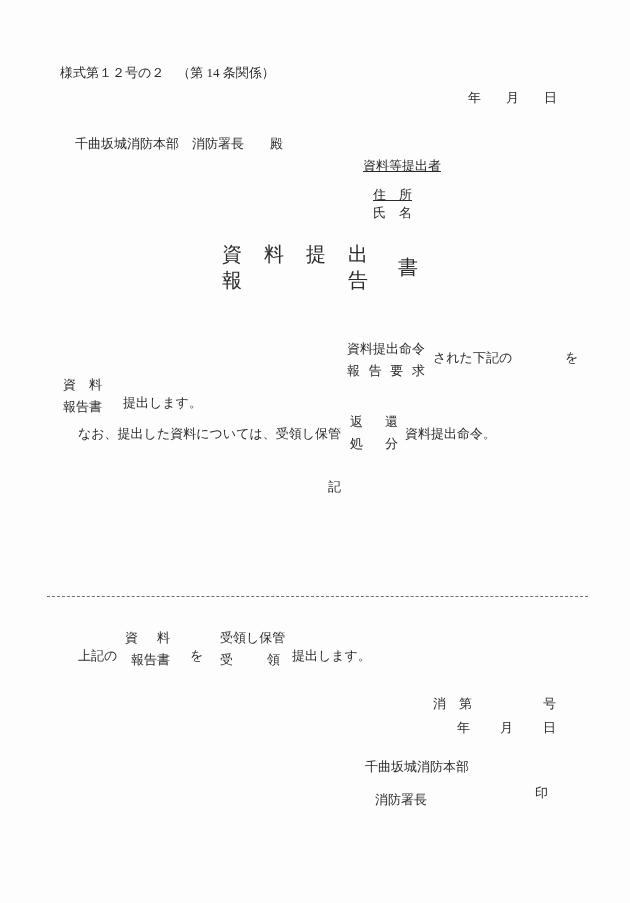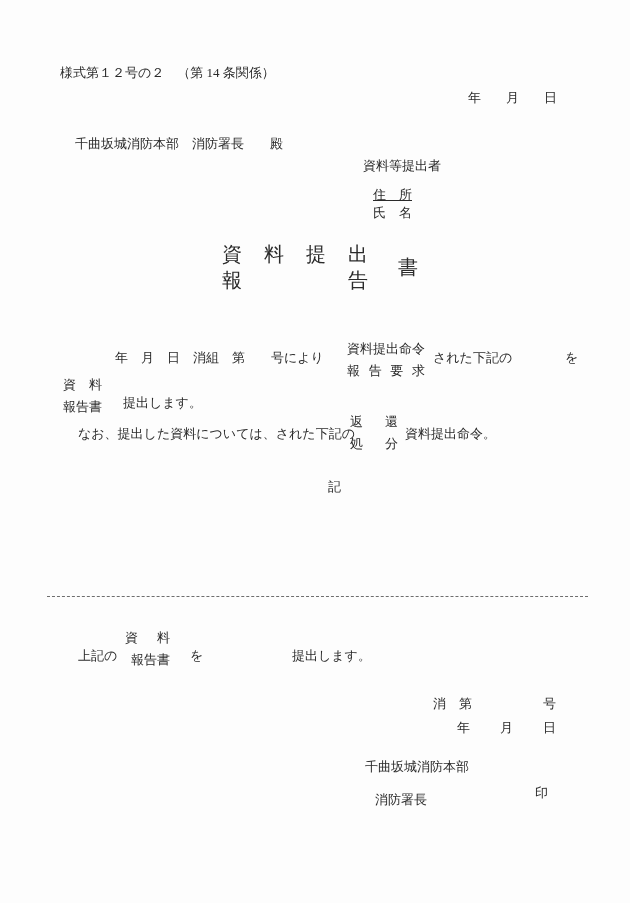--- a/index.html
+++ b/index.html
@@ -31,57 +31,56 @@
 <body>
 
 <div class="page">
 
   <div class="abs" style="left:60px; top:66px;">様式第１２号の２　（第 14 条関係）</div>
 
   <div class="abs jb" style="left:468px; top:91px; width:89px;"><span>年</span><span>月</span><span>日</span></div>
 
   <div class="abs" style="left:75px; top:137px;">千曲坂城消防本部　消防署長　　殿</div>
 
-  <div class="abs" style="left:363px; top:159px;">資料等提出者</div>
+  <div class="abs" style="left:363px; top:159px;text-decoration:underline;">資料等提出者</div>
   <div class="abs" style="left:373px; top:188px;text-decoration:underline;">住　所</div>
   <div class="abs" style="left:373px; top:206px;">氏　名</div>
 
   <div class="title-block" style="left:222px; top:241px;">
     <div class="title-rows">
       <div class="jb">
           <span>資</span>
           <span>料</span>
           <span>提</span>
           <span>出</span>
         </div>
       <div class="jb">
           <span>報</span>
           <span>告</span>
         </div>
     </div>
     <div class="title-suffix">書</div>
   </div>
 
-  <div class="abs" style="left:115px; top:351px;">年　月　日　消組　第　　号により</div>
 
   <div class="stack" style="left:347px; top:338px; width:78px;">
     <div>資料提出命令</div>
     <div class="jb"><span>報</span><span>告</span><span>要</span><span>求</span></div>
   </div>
 
   <div class="abs" style="left:433px; top:351px;">された下記の</div>
   <div class="abs" style="left:565px; top:351px;">を</div>
 
   <div class="stack" style="left:63px; top:374px; width:39px;">
     <div class="jb"><span>資</span><span>料</span></div>
     <div>報告書</div>
   </div>
   <div class="abs" style="left:123px; top:396px;">提出します。</div>
 
-  <div class="abs" style="left:78px; top:427px;">なお、提出した資料については、された下記の</div>
+  <div class="abs" style="left:78px; top:427px;">なお、提出した資料については、受領し保管</div>
 
   <div class="stack" style="left:350px; top:411px; width:48px;">
     <div class="jb"><span>返</span><span>還</span></div>
     <div class="jb"><span>処</span><span>分</span></div>
   </div>
 
   <div class="abs" style="left:405px; top:427px;">資料提出命令。</div>
 
   <div class="abs" style="left:328px; top:480px;">記</div>
 
@@ -89,20 +88,24 @@
 
   <div class="abs" style="left:78px; top:649px;">上記の</div>
 
   <div class="stack" style="left:125px; top:627px; width:45px;">
     <div class="jb"><span>資</span><span>料</span></div>
     <div>報告書</div>
   </div>
 
   <div class="abs" style="left:190px; top:649px;">を</div>
 
+  <div class="stack" style="left:220px; top:627px; width:65px;">
+    <div>受領し保管</div>
+    <div class="jb" style="width:60px;"><span>受</span><span>領</span></div>
+  </div>
 
   <div class="abs" style="left:292px; top:649px;">提出します。</div>
 
   <div class="abs jb" style="left:433px; top:697px; width:123px;gap:27px;">
     <span>消　第</span>
     <span>号</span>
   </div>
 
   <div class="abs jb" style="left:457px; top:721px; width:99px;"><span>年</span><span>月</span><span>日</span></div>
 

